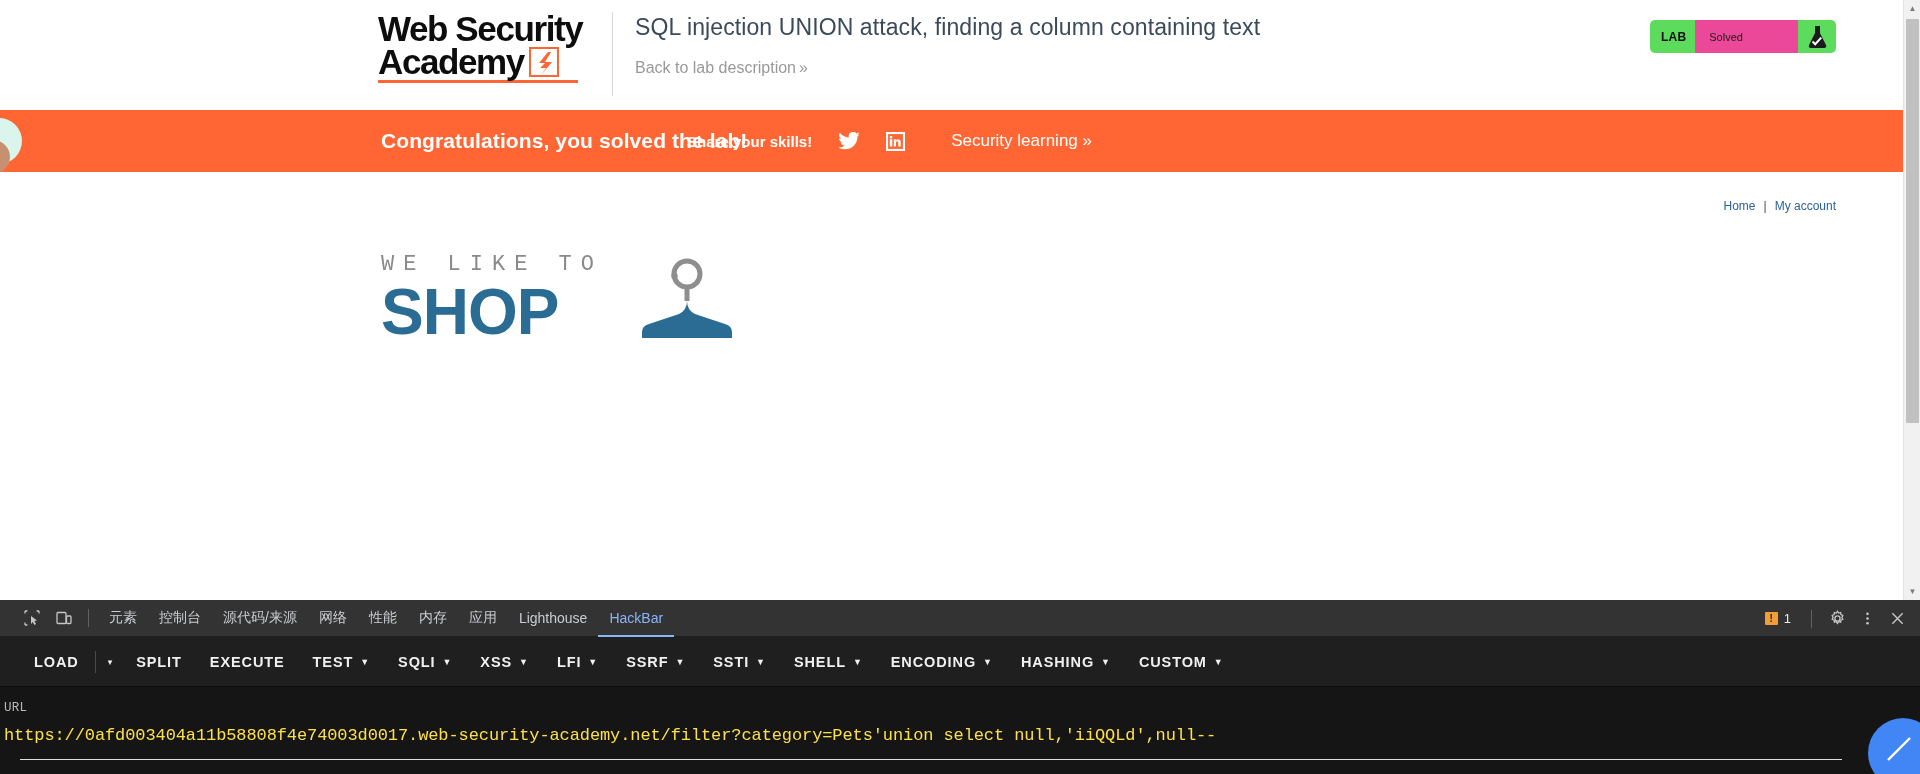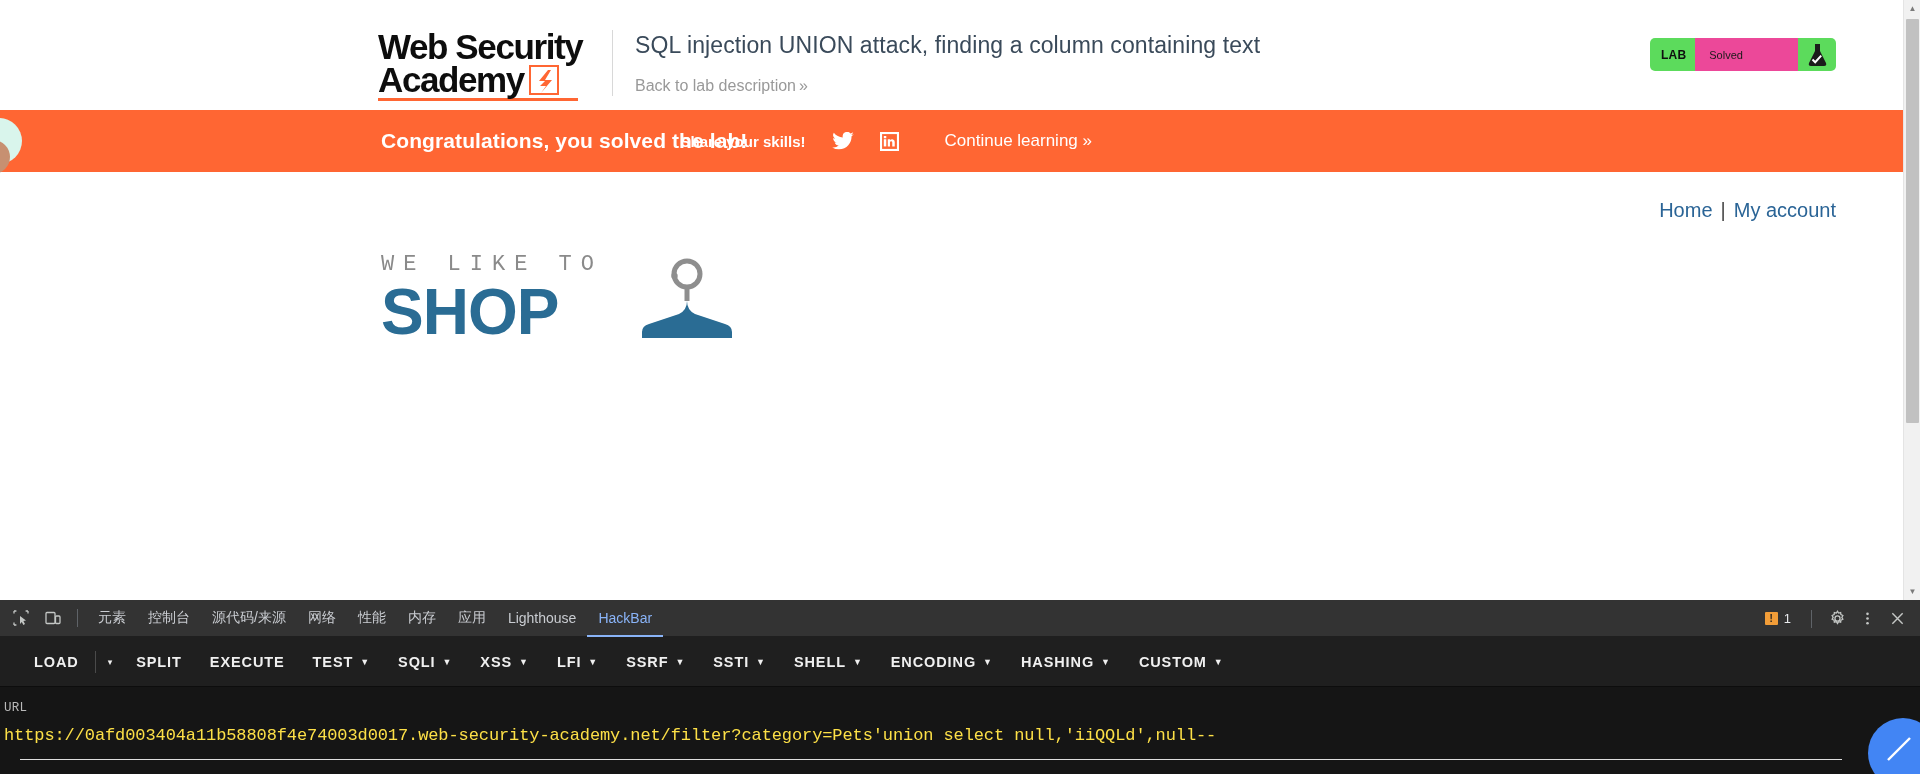--- a/index.html
+++ b/index.html
@@ -37,21 +37,21 @@
   }
 
   
   .academy-header {
     position: relative;
     height: 110px;
     background: #ffffff;
     display: flex;
     align-items: flex-start;
     padding-left: 378px;
-    padding-top: 24px;
+    padding-top: 6px;
   }
   .logo-block {
     width: 220px;
     padding-top: 6px;
     flex: 0 0 auto;
   }
   .logo-word1, .logo-word2 {
     font-family: "Liberation Sans", sans-serif;
     font-weight: bold;
     font-size: 35px;
@@ -153,21 +153,21 @@
 
   
   .shop-body {
     position: relative;
     background: #ffffff;
     height: 380px;
   }
   .top-links {
     position: absolute;
     right: 84px; top: 27px;
-    font-size: 20px; color: #2a6496;
+    font-size: 12px; color: #2a6496;
   }
   .top-links a { color: #2a6496; text-decoration: none; cursor: pointer; }
   .top-links .sep { color: #4a4a4a; margin: 0 8px; }
 
   .shop-logo {
     position: absolute; left: 381px; top: 80px;
     width: 360px; height: 105px;
   }
   .shop-like {
     font-family: "Liberation Mono", monospace;
@@ -230,21 +230,21 @@
     background: #1f1f1f;
     color: #e8eaed;
     z-index: 10;
   }
   .dt-tabbar {
     height: 37px;
     background: #333333;
     display: flex; align-items: center;
     border-bottom: 1px solid #1f1f1f;
     position: relative;
-    padding-left: 5px;
+    padding-left: 16px;
   }
   .dt-tool-icon {
     width: 30px; height: 28px;
     display: flex; align-items: center; justify-content: center;
     color: #c4c7c5; cursor: pointer;
     margin: 0 1px;
   }
   .dt-vsep {
     width: 1px; height: 18px; background: #5f6368;
     margin: 0 9px 0 8px;
@@ -413,21 +413,21 @@
       </span>
       <span class="share-icon">
         <svg width="19" height="19" viewBox="0 0 20 20">
             <rect x="0" y="0" width="20" height="20" fill="#ffffff"></rect>
             <rect x="2.2" y="2.2" width="15.6" height="15.6" fill="#ff6633"></rect>
             <rect x="4" y="7.6" width="2.6" height="7.6" fill="#ffffff"></rect>
             <rect x="4" y="4.2" width="2.6" height="2.4" fill="#ffffff"></rect>
             <path d="M8.2 7.6 h2.5 v1 a2.7 2.7 0 0 1 4.8 1.8 v4.8 h-2.6 v-4.2 a1.2 1.2 0 0 0-2.4 0 v4.2 h-2.3 z" fill="#ffffff"></path>
           </svg>
       </span>
-      <span class="continue-learning"><span>Continue learning</span> <span>»</span></span>
+      <span class="continue-learning"><span>Security learning</span> <span>»</span></span>
     </div>
   </div>
   <div class="edge-blob-inner"></div>
 
   <div class="shop-body">
 
     <div class="top-links">
       <a>Home</a><span class="sep">|</span><a>My account</a>
     </div>
 

